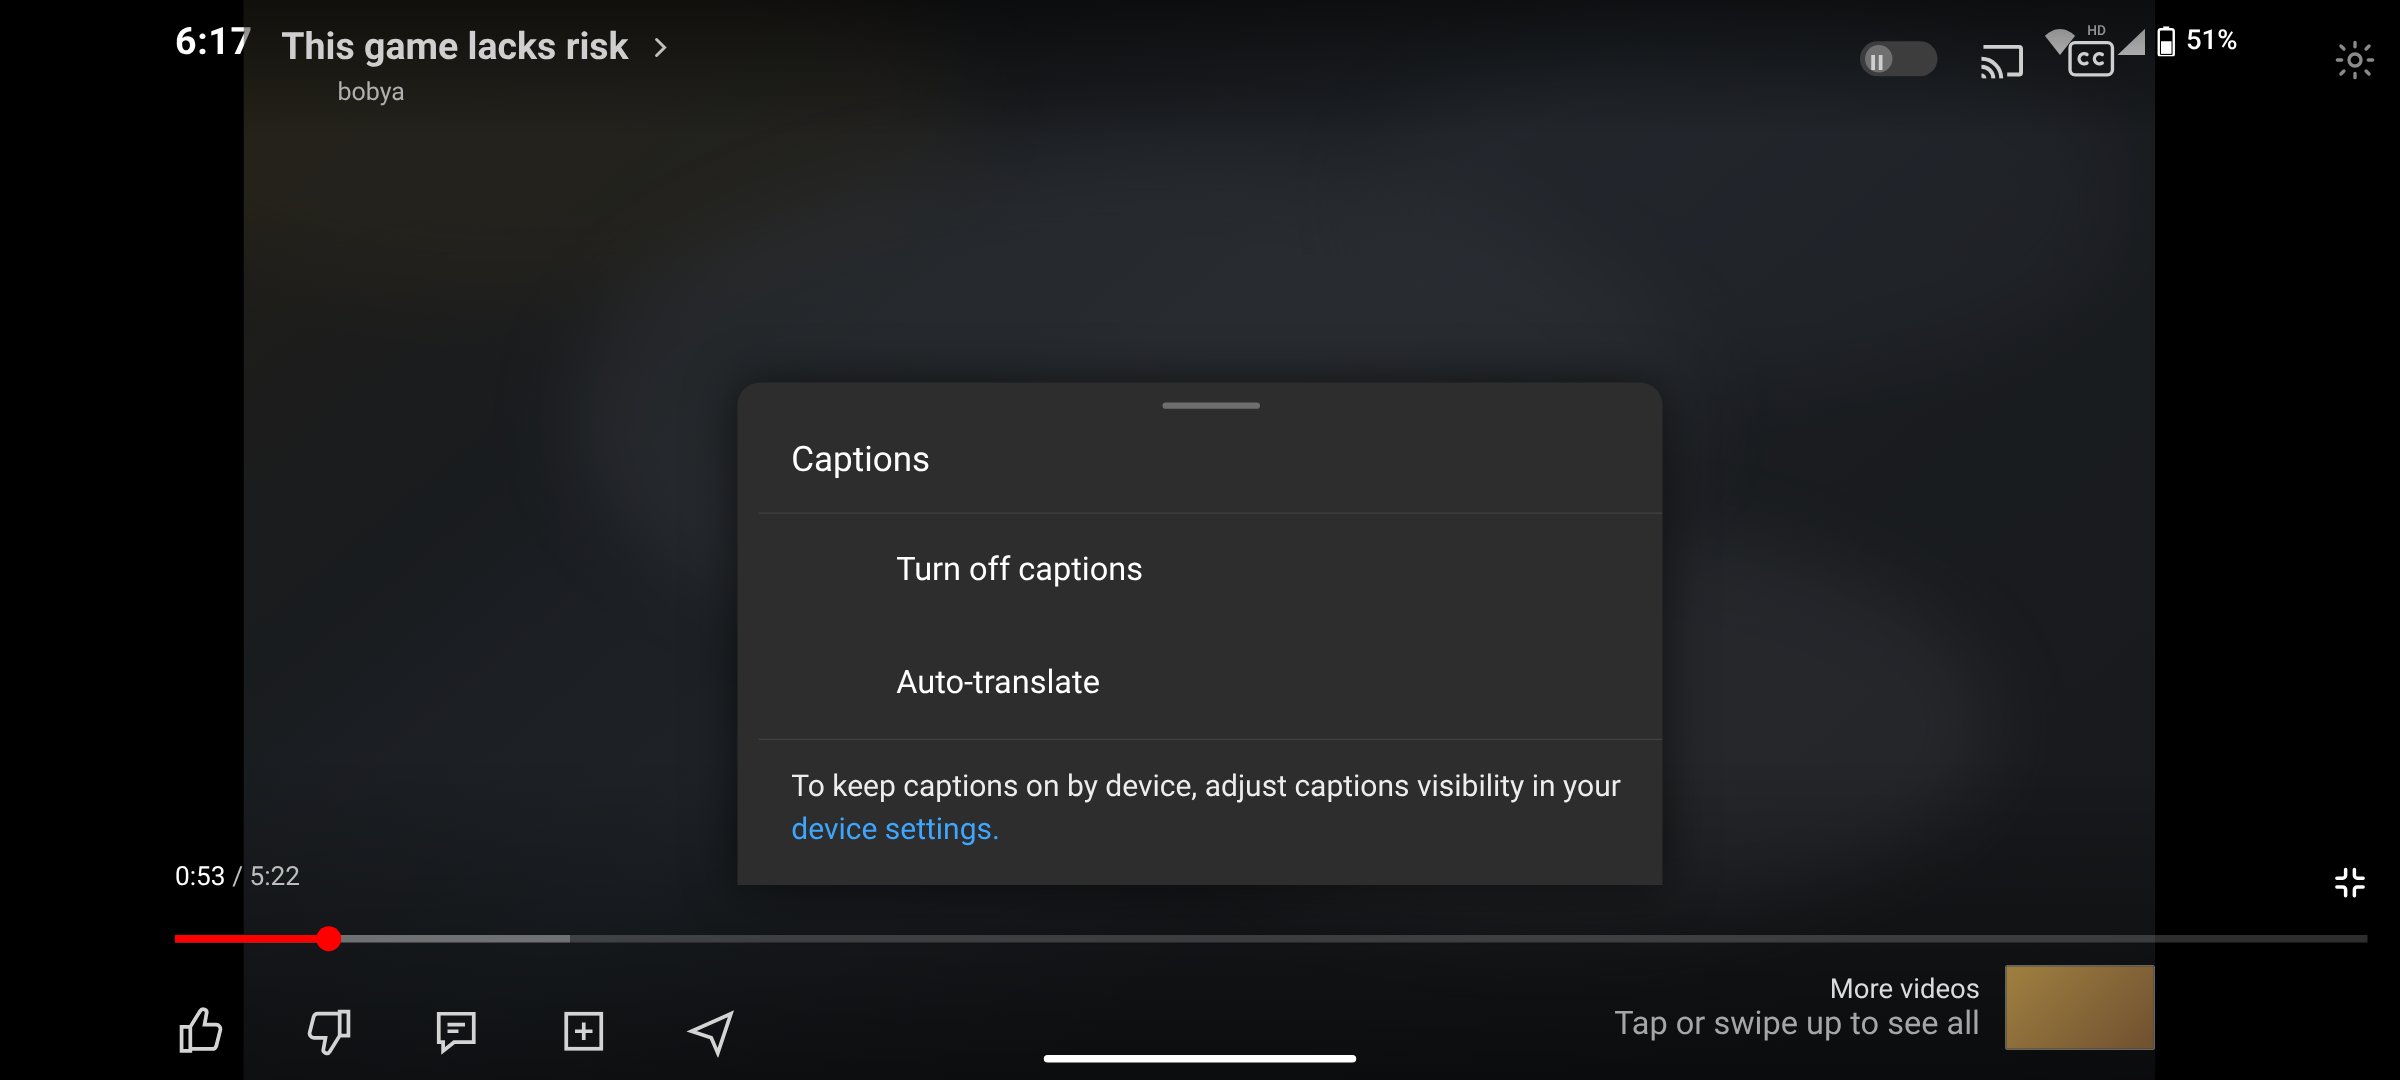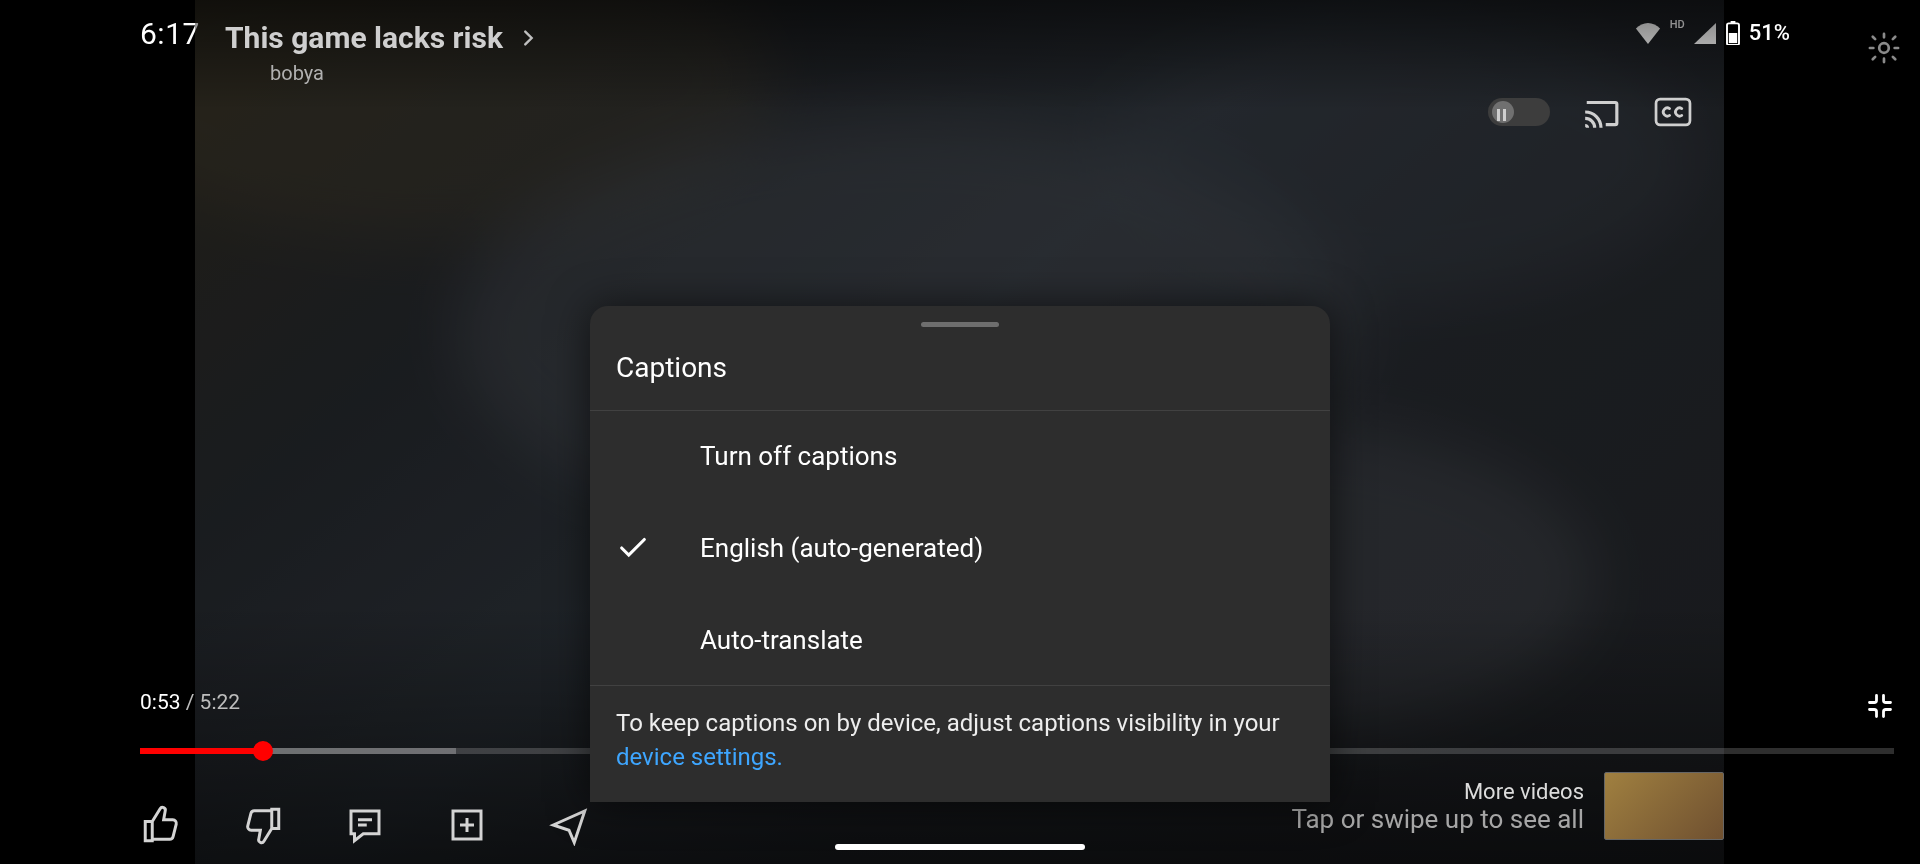--- a/index.html
+++ b/index.html
@@ -19,35 +19,35 @@
   .video-area{
     position:absolute;left:195px;right:196px;top:0;bottom:0;
     background:linear-gradient(140deg,#3a3528 0%,#2e3238 25%,#384049 45%,#2f333a 65%,#2b2e33 100%);
     overflow:hidden;filter:brightness(.55);
   }
   .cloud{position:absolute;border-radius:50%;filter:blur(30px);background:#6a6f77;opacity:.35;}
   
   .overlay-top{
     position:absolute;left:195px;right:196px;top:0;height:110px;
     background:linear-gradient(to bottom,rgba(0,0,0,.55),rgba(0,0,0,0));
-    padding:20px 30px 0 30px;display:flex;align-items:flex-start;flex-direction:column;
+    padding:20px 30px 0 30px;display:flex;align-items:flex-start;
   }
   .title-wrap{display:flex;flex-direction:column;gap:6px;}
   .title-row{display:flex;align-items:center;gap:14px;}
   .title-text{font-size:30px;font-weight:700;color:#cfcfcf;}
   .chev{width:22px;height:22px;}
   .channel{font-size:20px;color:#b0b0b0;margin-left:45px;}
   .top-icons{margin-left:auto;display:flex;align-items:center;gap:30px;margin-top:6px;}
   .autoplay{width:62px;height:28px;border-radius:14px;background:#3d3d3d;position:relative;display:flex;align-items:center;}
   .autoplay:before{content:"";position:absolute;left:4px;width:22px;height:22px;border-radius:50%;background:#707070;}
   .pause-mini{position:absolute;left:9px;display:flex;gap:3px;}
   .pause-mini span{width:3px;height:12px;background:#cfcfcf;margin-top:5px;}
   .icon-btn{width:42px;height:42px;display:flex;align-items:center;justify-content:center;color:#cfcfcf;}
   
-  .status-left{position:absolute;left:140px;top:16px;font-size:30px;font-weight:400;color:#ffffff;letter-spacing:.5px;}
+  .status-left{position:absolute;left:140px;top:16px;font-size:30px;font-weight:700;color:#ffffff;letter-spacing:.5px;}
   .status-right{position:absolute;right:130px;top:20px;display:flex;align-items:center;gap:8px;color:#fff;font-size:22px;font-weight:500;}
   
   .overlay-bottom{
     position:absolute;left:195px;right:196px;bottom:0;height:260px;
     background:linear-gradient(to top,rgba(0,0,0,.55),rgba(0,0,0,0));
     padding:0 30px 24px 0;
   }
   .time-row{position:absolute;left:-55px;bottom:150px;font-size:21px;color:#fff;}
   .time-row .dur{color:#bdbdbd;}
   .progress-bar{position:absolute;left:-55px;right:-170px;bottom:110px;height:6px;background:rgba(255,255,255,.18);}
@@ -63,20 +63,21 @@
   .mv-text .s{font-size:26px;color:#a6a6a6;}
   .mv-thumb{width:120px;height:68px;background:linear-gradient(135deg,#a08040,#6f5030);border-radius:2px;border:1px solid #666;}
   .home-bar{position:absolute;left:50%;bottom:14px;transform:translateX(-50%);width:250px;height:6px;background:#fff;border-radius:3px;}
   
   .gear-btn{position:absolute;right:18px;top:30px;color:#888;}
   
   .modal{
     position:absolute;left:50%;top:306px;transform:translateX(-50%);
     width:740px;background:var(--panel);border-radius:18px 18px 0 0;
     box-shadow:0 0 40px rgba(0,0,0,.6);
+    padding-left:17px;
   }
   .modal .handle{width:78px;height:5px;background:#6e6e6e;border-radius:3px;margin:16px auto 0;}
   .modal h2{font-size:28px;font-weight:400;color:#fff;padding:24px 26px 26px;}
   .modal .hr{height:1px;background:var(--panel-border);}
   .modal .item{display:flex;align-items:center;padding:30px 26px;gap:0px;font-size:26px;color:#ffffff;cursor:pointer;}
   .modal .check{width:84px;display:flex;justify-content:flex-start;}
   .modal .foot{padding:20px 26px 28px;font-size:24px;line-height:34px;color:#ededed;}
   .modal .foot a{color:var(--accent);text-decoration:none;}
   svg{display:block;}
 </style>
@@ -203,28 +204,20 @@
 
   <div class="modal">
     <div class="handle"></div>
     <h2>Captions</h2>
     <div class="hr"></div>
     <div class="item">
       <div class="check"></div>
       <span>Turn off captions</span>
     </div>
     <div class="item">
-      <div class="check">
-        <svg width="34" height="34" viewBox="0 0 24 24" fill="none" stroke="#fff" stroke-width="2.2" stroke-linecap="round">
-            <path d="M4 12l5 5L20 6"></path>
-          </svg>
-      </div>
-      <span>English (auto-generated)</span>
-    </div>
-    <div class="item">
       <div class="check"></div>
       <span>Auto-translate</span>
     </div>
     <div class="hr"></div>
     <div class="foot">
       <span>To keep captions on by device, adjust captions visibility in your </span><a href="#">device settings.</a>
     </div>
   </div>
 
   <div class="home-bar"></div>

